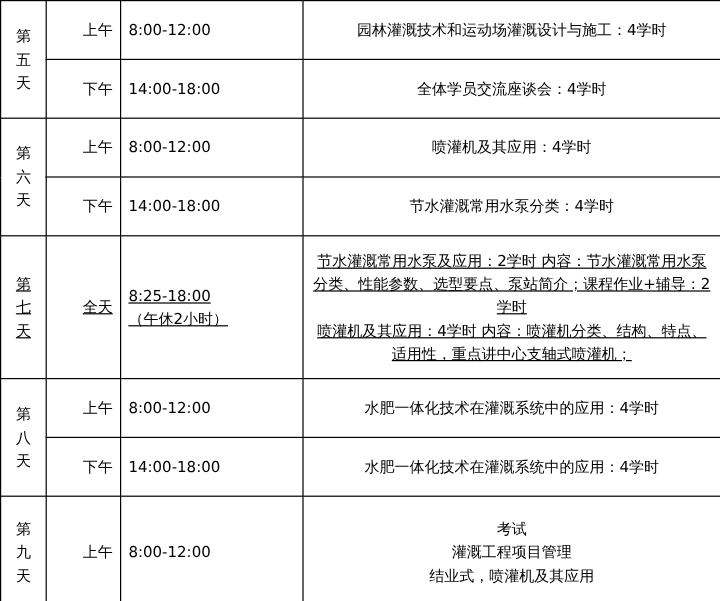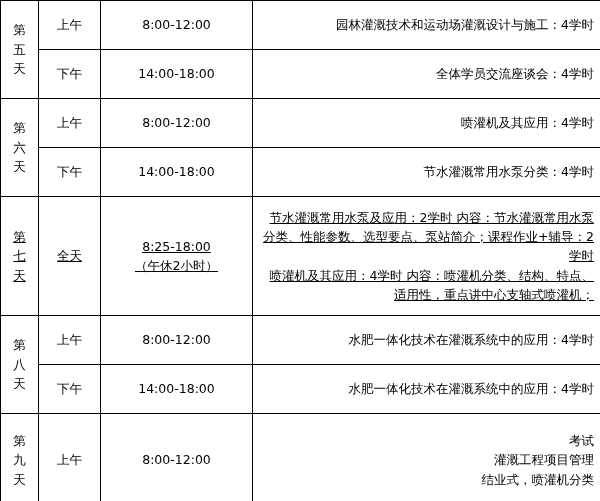--- a/index.html
+++ b/index.html
@@ -36,32 +36,32 @@
     text-align: center;
     font-weight: normal;
     padding: 2px 2px;
     letter-spacing: 0;
     line-height: 1.35;
   }
   .cell-day span {
     display: block;
   }
   .cell-part {
-    text-align: center;
+    text-align: right;
     padding: 4px 2px;
   }
   .cell-time {
-    text-align: center;
+    text-align: left;
     padding-left: 8px;
   }
   .cell-time .sub {
     display: block;
   }
   .cell-detail {
-    text-align: right;
+    text-align: center;
     padding-left: 10px;
     padding-right: 8px;
   }
   .cell-detail p {
     margin: 0;
   }
   .row-tall td { height: 40px; }
   .row-big td  { height: 110px; text-decoration: underline; }
   .row-last td { height: 84px; }
 </style>
@@ -167,17 +167,17 @@
           <span>九</span>
           <span>天</span>
         </td>
         <td class="cell-part">上午</td>
         <td class="cell-time">
           <span class="sub">8:00-12:00</span>
         </td>
         <td class="cell-detail">
           <p>考试</p>
           <p>灌溉工程项目管理</p>
-          <p>结业式，喷灌机分类</p>
+          <p>结业式，喷灌机及其应用</p>
         </td>
       </tr>
     </tbody>
 </table>
 
 </body></html>

